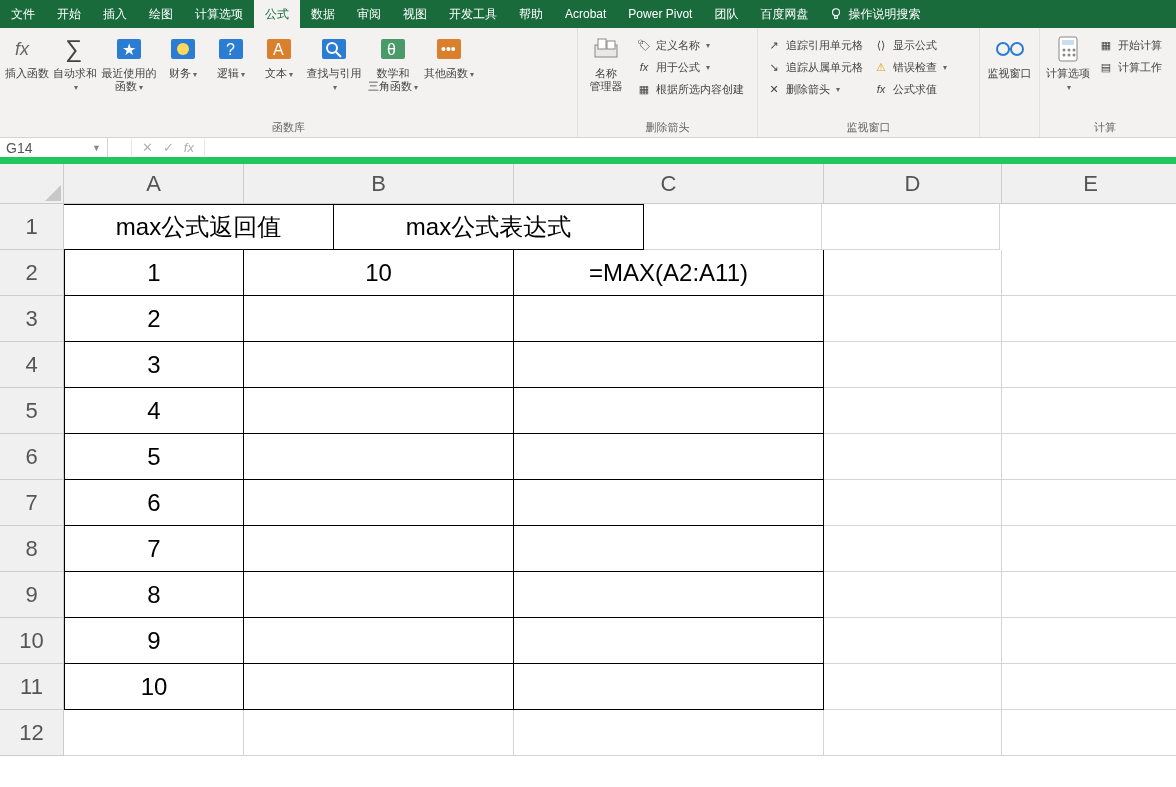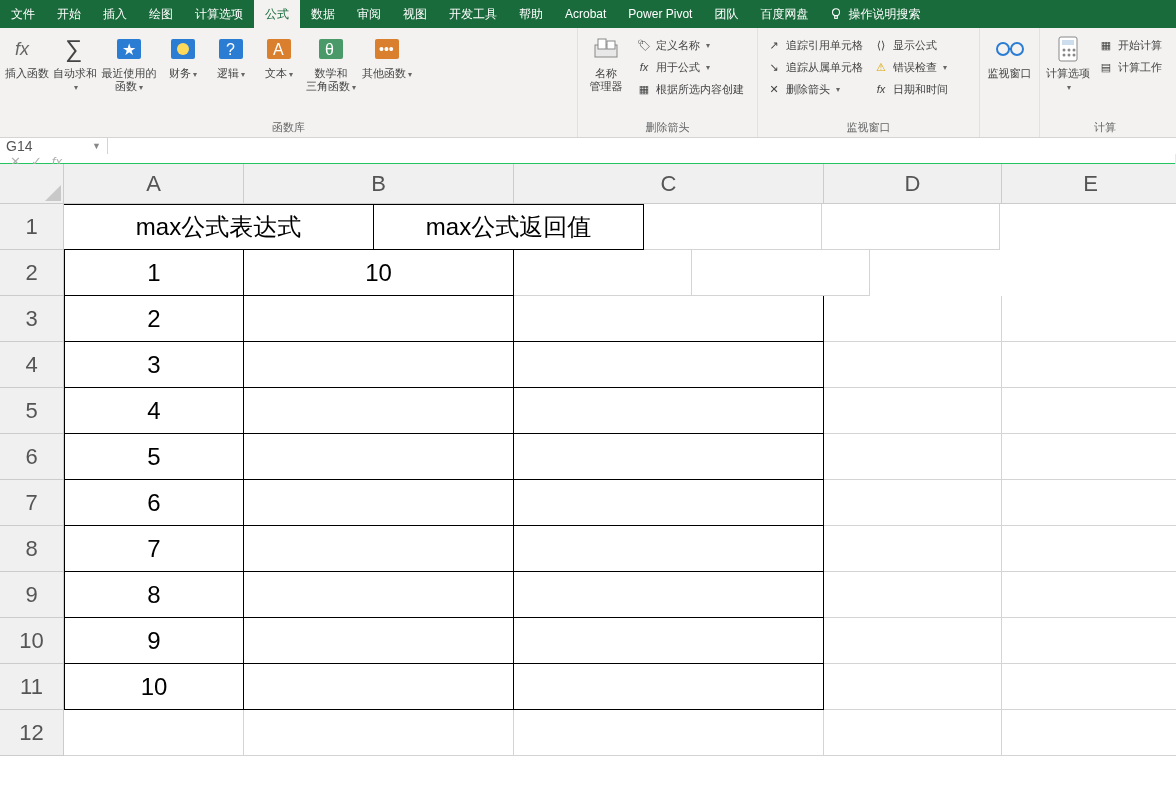--- a/index.html
+++ b/index.html
@@ -19,21 +19,21 @@
 .group-label { text-align: center; font-size: 11px; color: #666; padding-top: 2px; }
 .big-btn { display: flex; flex-direction: column; align-items: center; width: 46px; padding: 2px 0; cursor: pointer; gap: 3px; }
 .big-btn .ico { width: 30px; height: 30px; display: flex; align-items: center; justify-content: center; }
 .big-btn .label { font-size: 11px; text-align: center; line-height: 13px; color: #444; }
 .drop-arrow { font-size: 8px; color: #666; padding-left: 2px; }
 .col-stack { display: flex; flex-direction: column; gap: 0px; padding: 2px 4px; }
 .small-cmd { display: flex; align-items: center; font-size: 11px; color: #444; height: 22px; cursor: pointer; gap: 4px; white-space: nowrap; }
 .small-cmd .sico { width: 16px; height: 16px; display:flex; align-items:center; justify-content:center; }
 
 
-.namebox-row { height: 26px; border-bottom: 1px solid #22c55e; display: flex; align-items: stretch; background: #fff; flex-direction: column; }
+.namebox-row { height: 26px; border-bottom: 7px solid #22c55e; display: flex; align-items: stretch; background: #fff; }
 .namebox { width: 108px; border-right: 1px solid #d4d4d4; display: flex; align-items: center; padding: 0 6px; font-size: 14px; color: #555; position: relative; }
 .namebox .dd { position: absolute; right: 6px; font-size: 9px; color: #888; }
 .fb-tools { display: flex; align-items: center; padding: 0 10px; border-right: 1px solid #e8e8e8; gap: 10px; }
 .fb-tools span { color: #b0b0b0; font-size: 13px; cursor: pointer; }
 .fb-input { flex: 1; padding: 0 6px; display: flex; align-items: center; font-size: 13px; }
 .spacer { width: 24px; border-right: 1px solid #e8e8e8;}
 
 
 .grid-wrap { position: relative; }
 .corner { width: 64px; height: 40px; background: #f0f0f0; border-right: 1px solid #ccc; border-bottom: 1px solid #ccc; position: absolute; left:0; top:0;}
@@ -128,20 +128,30 @@
       </div>
       <div class="big-btn">
         <div class="ico">
             <svg width="28" height="28">
               <rect x="2" y="4" width="24" height="20" rx="2" fill="#d97f2e"></rect>
               <text x="8" y="20" font-size="16" fill="#fff">A</text>
             </svg>
           </div>
         <div class="label"><span>文本</span><span class="drop-arrow">▾</span></div>
       </div>
+      <div class="big-btn" style="width:60px;">
+        <div class="ico">
+            <svg width="28" height="28">
+              <rect x="2" y="4" width="24" height="20" rx="2" fill="#2b7cd3"></rect>
+              <circle cx="12" cy="13" r="5" fill="none" stroke="#fff" stroke-width="2"></circle>
+              <line x1="16" y1="17" x2="21" y2="22" stroke="#fff" stroke-width="2"></line>
+            </svg>
+          </div>
+        <div class="label"><span>查找与引用</span><span class="drop-arrow">▾</span></div>
+      </div>
       <div class="big-btn" style="width:54px;">
         <div class="ico">
             <svg width="28" height="28">
               <rect x="2" y="4" width="24" height="20" rx="2" fill="#4a9968"></rect>
               <text x="8" y="20" font-size="16" fill="#fff">θ</text>
             </svg>
           </div>
         <div class="label"><span style="white-space:pre;">数学和
 三角函数</span><span class="drop-arrow">▾</span></div>
       </div>
@@ -213,21 +223,21 @@
             <span class="sico">⟨⟩</span>
             <span>显示公式</span>
           </div>
         <div class="small-cmd">
             <span class="sico" style="color:#d9a400;">⚠</span>
             <span>错误检查</span> 
             <span class="drop-arrow">▾</span>
           </div>
         <div class="small-cmd">
             <span class="sico" style="font-style:italic;">fx</span>
-            <span>日期和时间</span>
+            <span>公式求值</span>
           </div>
       </div>
     </div>
     <div class="group-label">监视窗口</div>
   </div>
 
   <div class="group" style="width:60px;align-items:center;">
     <div class="group-body">
       <div class="big-btn" style="width:54px;">
         <div class="ico">
@@ -311,28 +321,29 @@
       <div class="rowhdr">6</div>
       <div class="rowhdr">7</div>
       <div class="rowhdr">8</div>
       <div class="rowhdr">9</div>
       <div class="rowhdr">10</div>
       <div class="rowhdr">11</div>
       <div class="rowhdr">12</div>
     </div>
   <div class="cells" id="cells">
       <div class="cell-row toprow">
+        <div class="cell bordered" style="width: 270px;">max公式返回值</div>
         <div class="cell bordered" style="width: 310px;">max公式表达式</div>
-        <div class="cell bordered" style="width: 270px;">max公式返回值</div>
         <div class="cell" style="width: 178px;"></div>
         <div class="cell" style="width: 178px;"></div>
       </div>
       <div class="cell-row">
         <div class="cell bordered leftcell" style="width: 180px;">1</div>
         <div class="cell bordered" style="width: 270px;">10</div>
+        <div class="cell bordered" style="width: 310px;">=MAX(A2:A11)</div>
         <div class="cell" style="width: 178px;"></div>
         <div class="cell" style="width: 178px;"></div>
       </div>
       <div class="cell-row">
         <div class="cell bordered leftcell" style="width: 180px;">2</div>
         <div class="cell bordered" style="width: 270px;"></div>
         <div class="cell bordered" style="width: 310px;"></div>
         <div class="cell" style="width: 178px;"></div>
         <div class="cell" style="width: 178px;"></div>
       </div>

